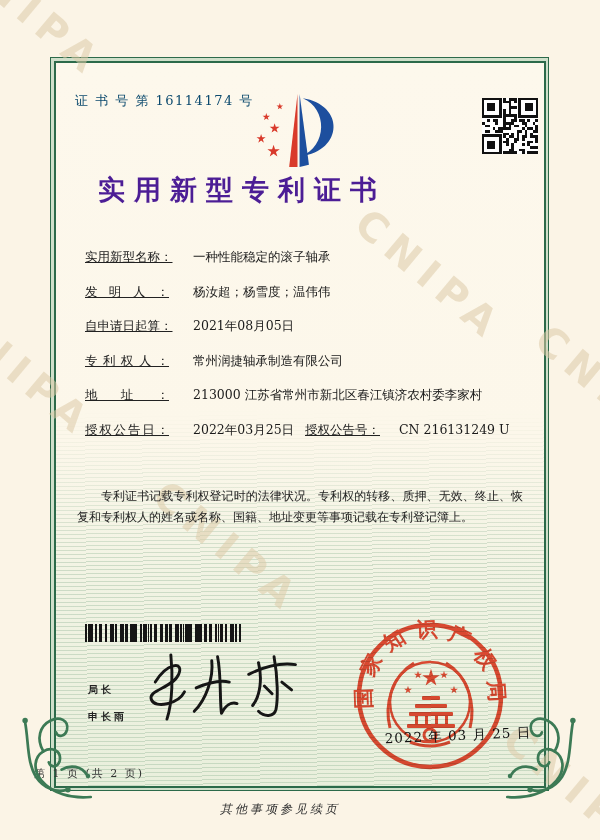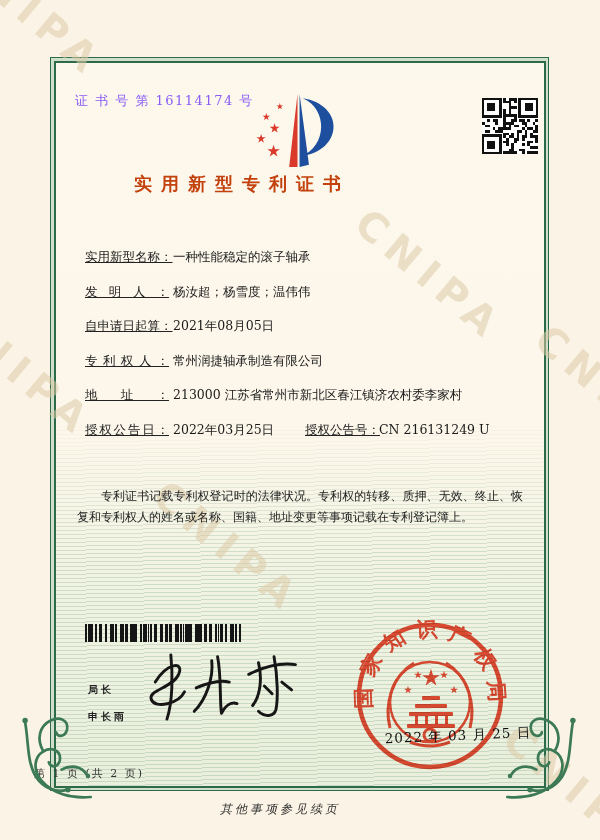--- a/index.html
+++ b/index.html
@@ -25,35 +25,35 @@
     background:linear-gradient(180deg,#fdf8ec 0%,#fcf7ea 52%,#f1f3e3 72%,#e9efdc 100%);
   }
   .waves{
     position:absolute; left:0; right:0; top:48%; bottom:0;
     background:repeating-linear-gradient(179deg,rgba(120,165,130,.30) 0 1px,rgba(120,165,130,0) 1px 4px);
     -webkit-mask-image:linear-gradient(180deg,transparent,#000 40%);
     mask-image:linear-gradient(180deg,transparent,#000 40%);
   }
   .cert-no{
     position:absolute; left:75px; top:92px; z-index:2;
-    font-size:13px; letter-spacing:1.5px; color:#8b5cf6;
+    font-size:13px; letter-spacing:1.5px; color:#0c4a6e;
   }
   .logo{ position:absolute; left:250px; top:92px; width:95px; height:78px; z-index:2; }
   .qr{ position:absolute; left:482px; top:98px; width:56px; height:56px; z-index:2; background:#fff; }
   .title{
     position:absolute; left:0; top:172px; width:484px; z-index:2;
-    text-align:center; font-size:18px; font-weight:bold; letter-spacing:9px; color:#c2410c;
+    text-align:center; font-size:27px; font-weight:bold; letter-spacing:9px; color:#4c1d95;
   }
   .fields{ position:absolute; left:85px; top:248px; width:440px; z-index:2; font-size:12.5px; }
   .frow{ position:relative; line-height:17px; margin-bottom:17.5px; white-space:nowrap; }
   .flabel{
     display:inline-block; width:84px; text-align:justify; text-align-last:justify;
     font-weight:500; color:#222; vertical-align:top;text-decoration:underline;
   }
-  .fvalue{ margin-left:4px; color:#1a1a1a; }
+  .fvalue{ margin-left:24px; color:#1a1a1a; }
   .fpair2{ position:absolute; left:220px; top:0; }
   .fpair2 .flabel{ width:70px; }
   .paras{
     position:absolute; left:77px; top:486px; width:446px; z-index:2;
     font-size:12px; line-height:20.8px; text-align:justify; color:#222;
   }
   .paras p{ margin:0; text-indent:2em; }
   .barcode{
     position:absolute; left:85px; top:624px; width:156px; height:18px; z-index:2;
     background-image:

